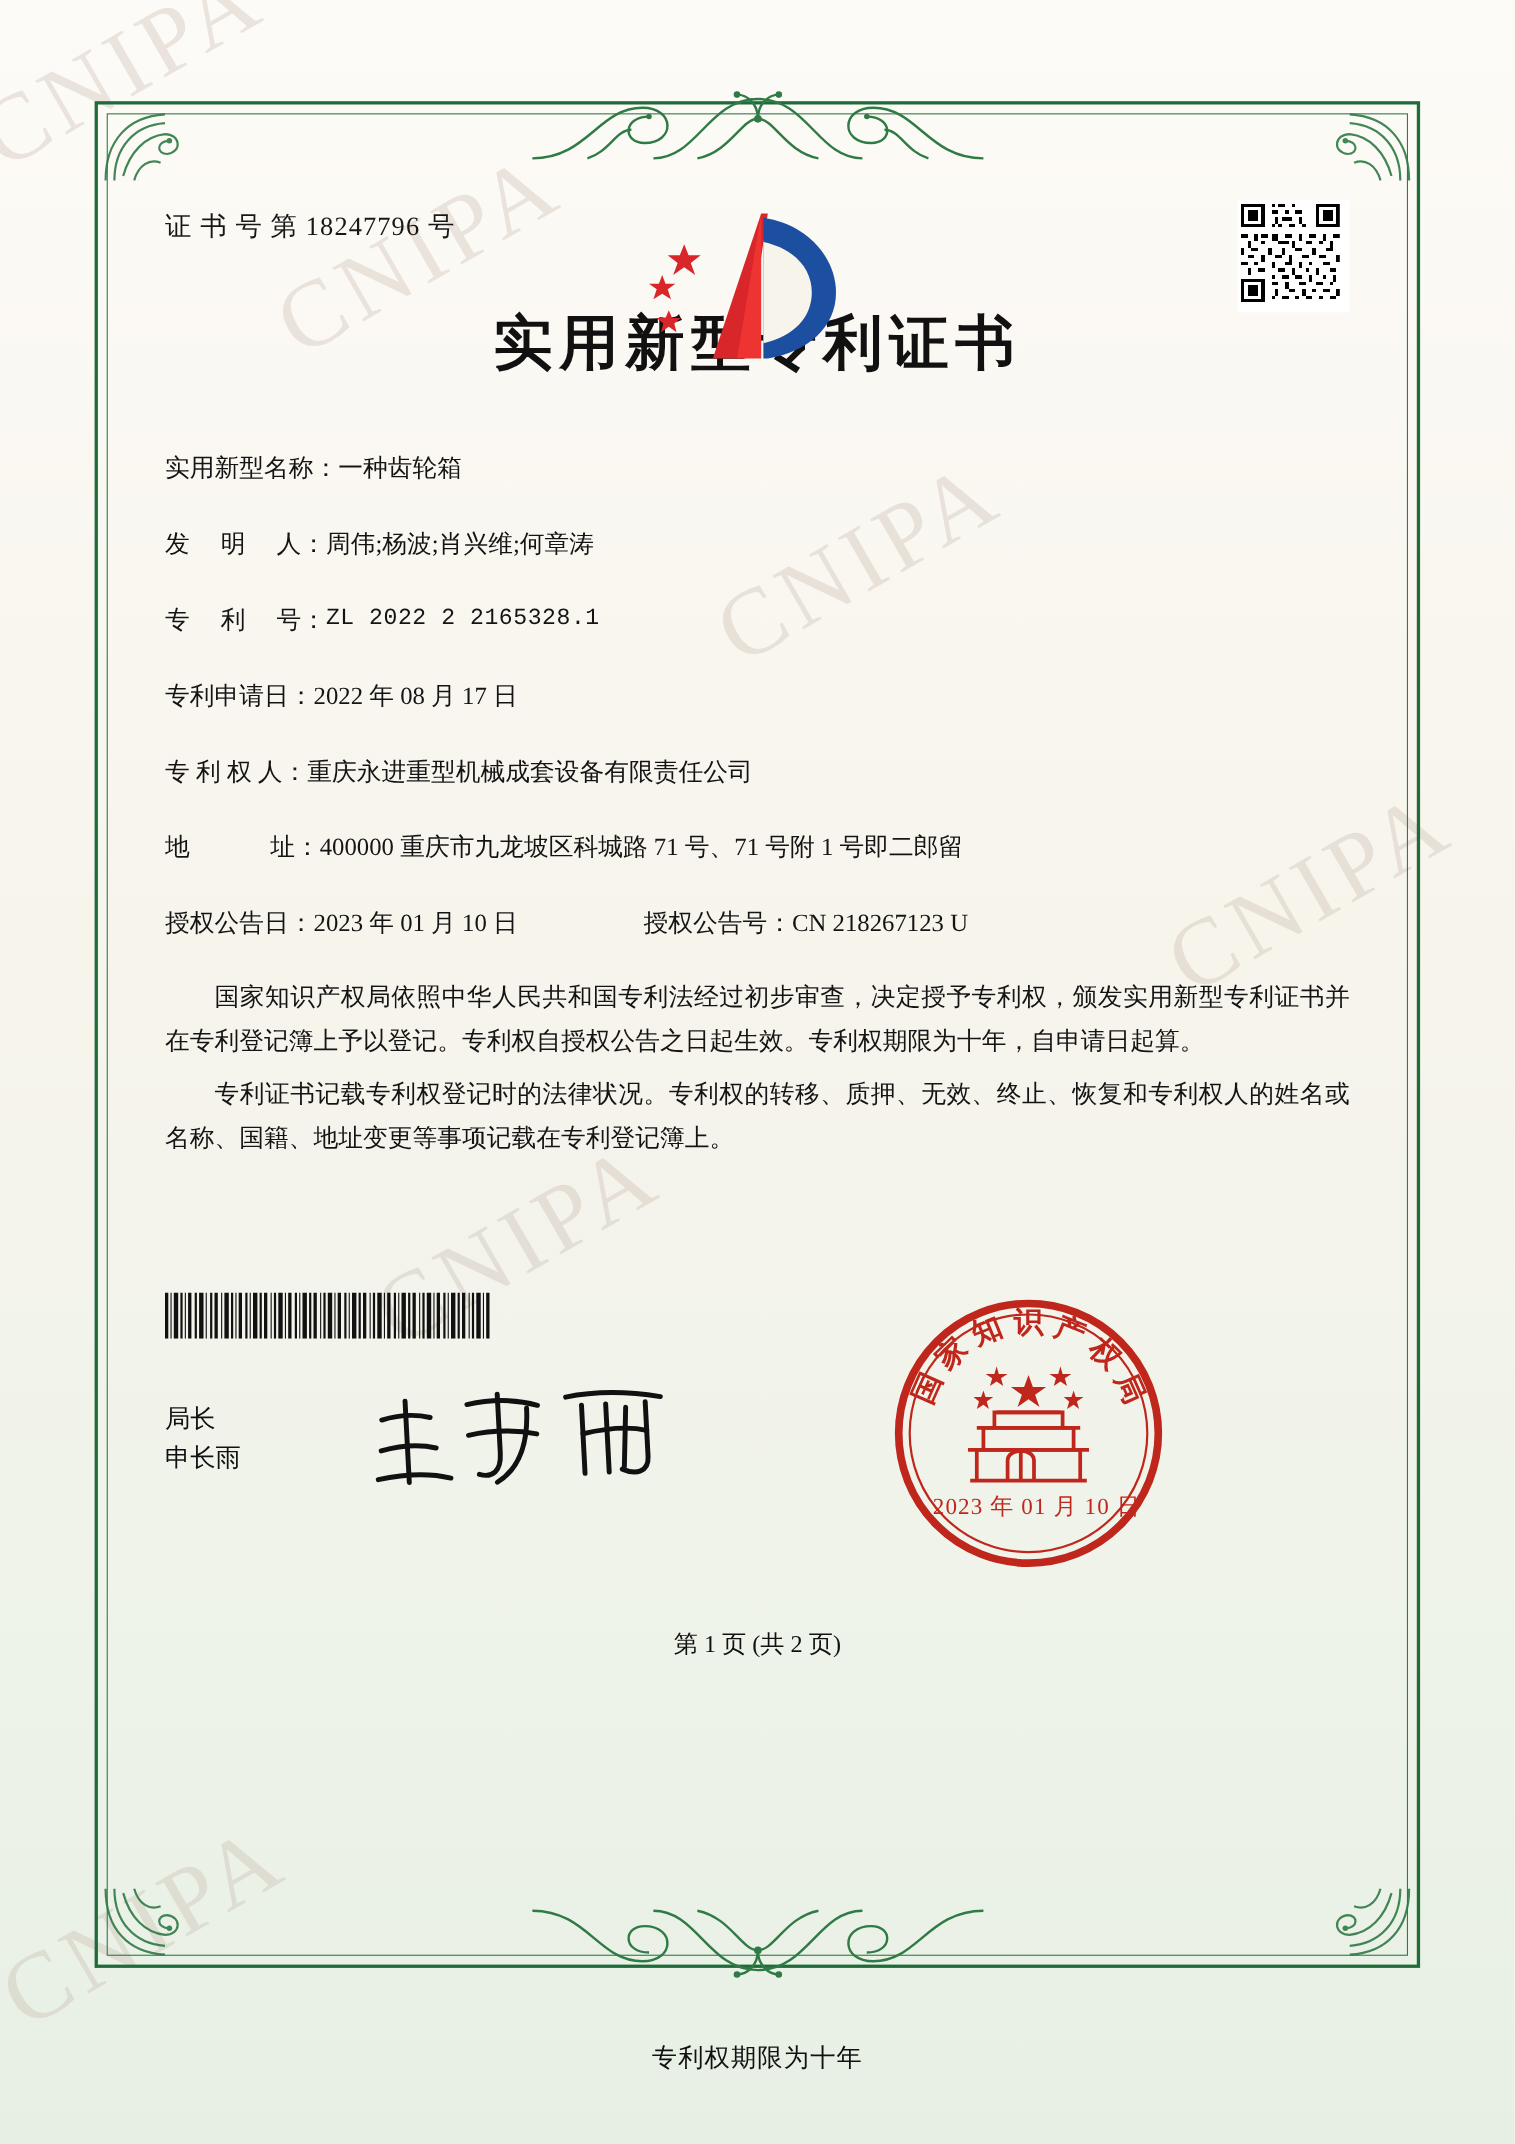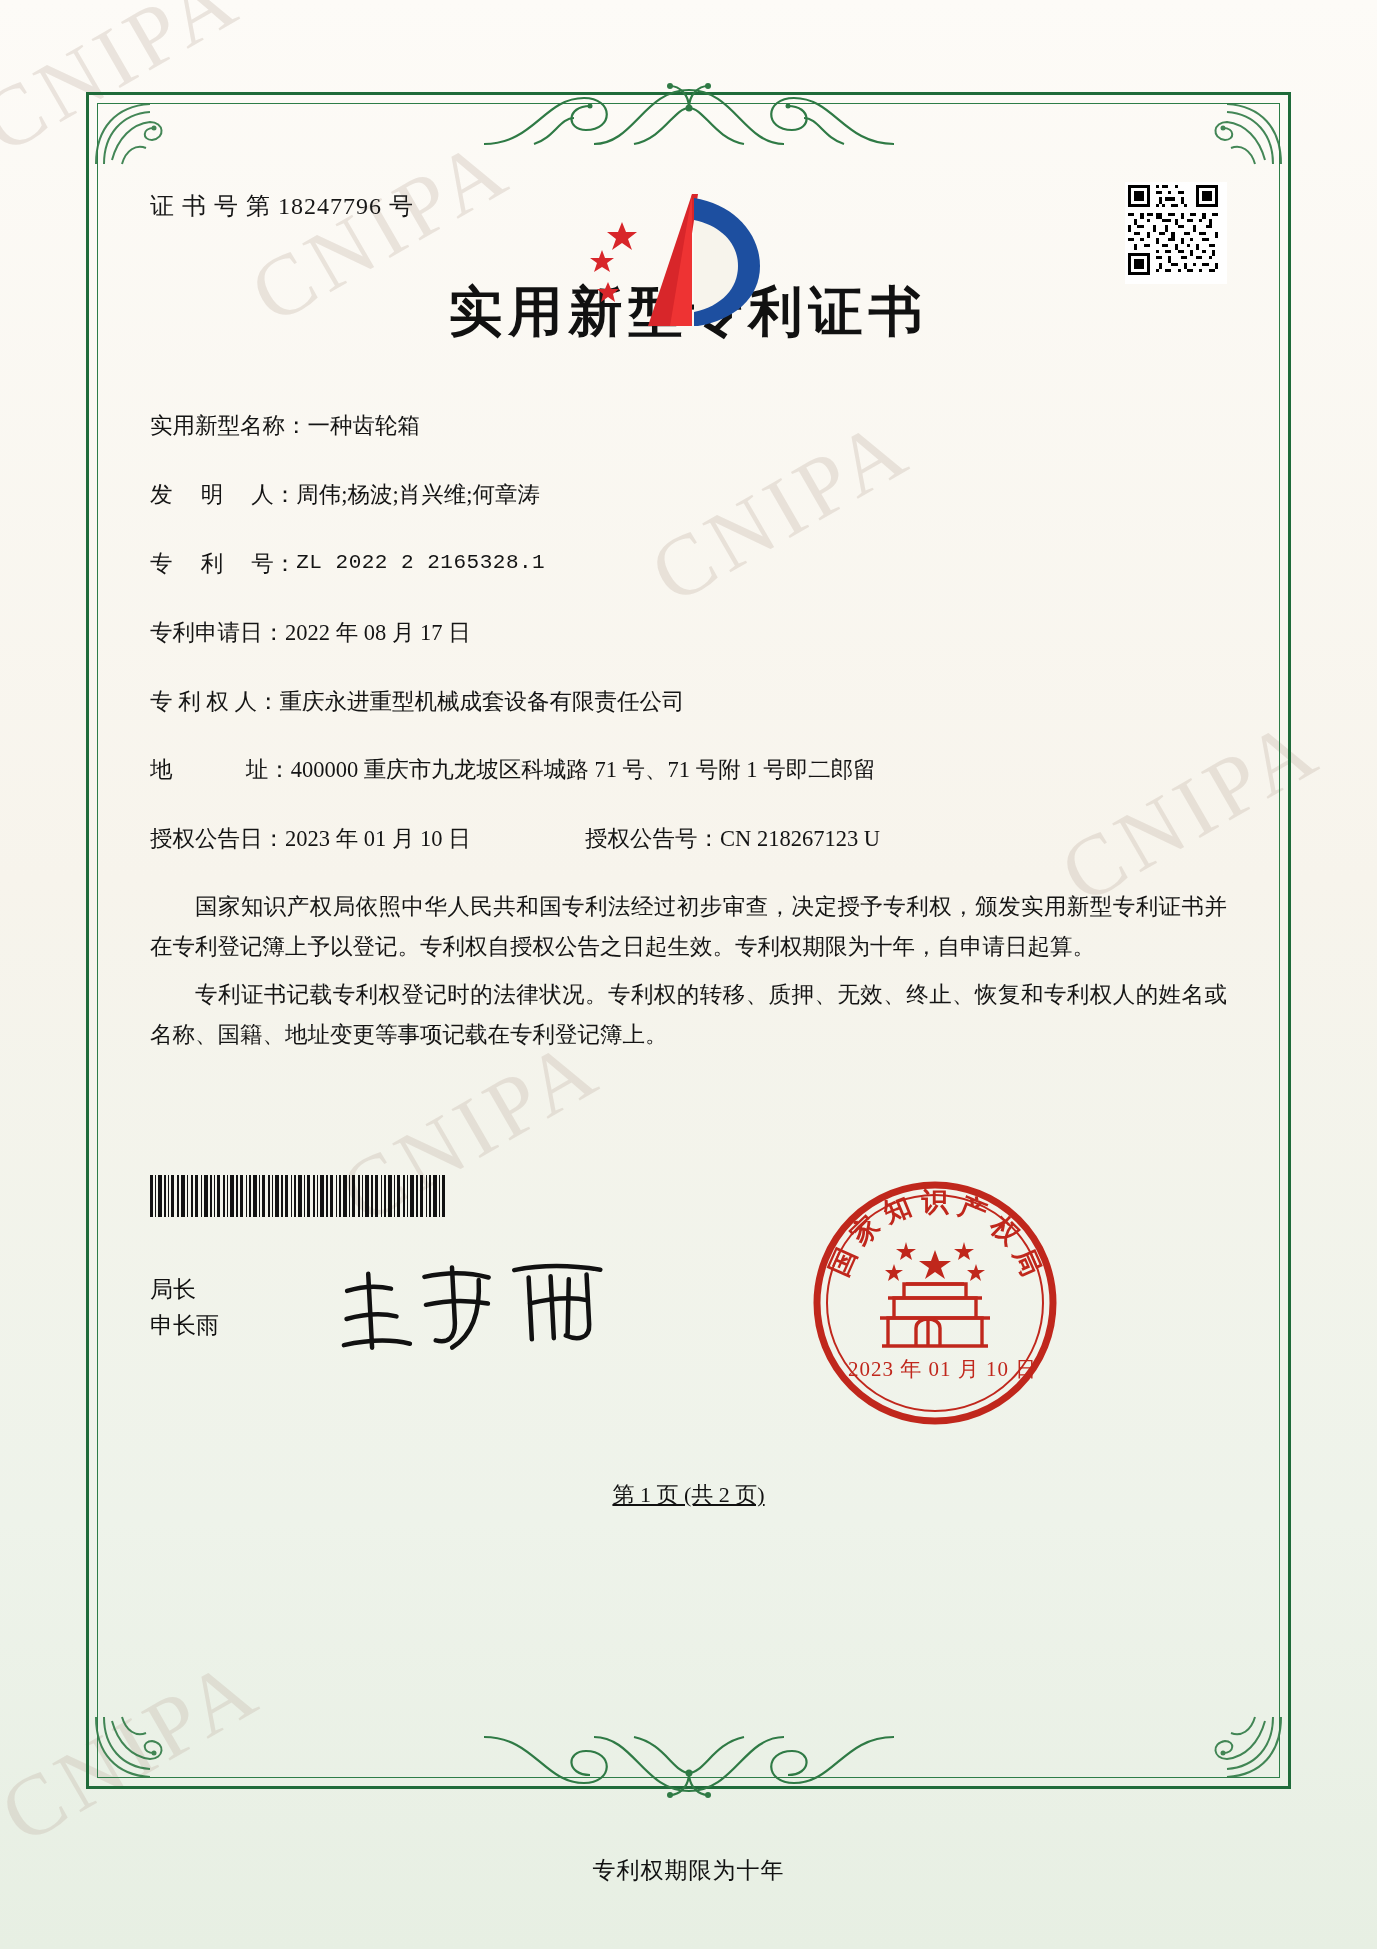--- a/index.html
+++ b/index.html
@@ -198,21 +198,20 @@
     color: #c0271c;
     letter-spacing: 1px;
   }
   #page-num {
     position: absolute;
     left: 0; right: 0;
     top: 1480px;
     text-align: center;
     font-size: 22px;
     color: #111;
-    text-decoration: underline;
   }
   #footer-note {
     position: absolute;
     left: 0; right: 0;
     top: 1855px;
     text-align: center;
     font-size: 23px;
     color: #111;
     letter-spacing: 1px;
   }

